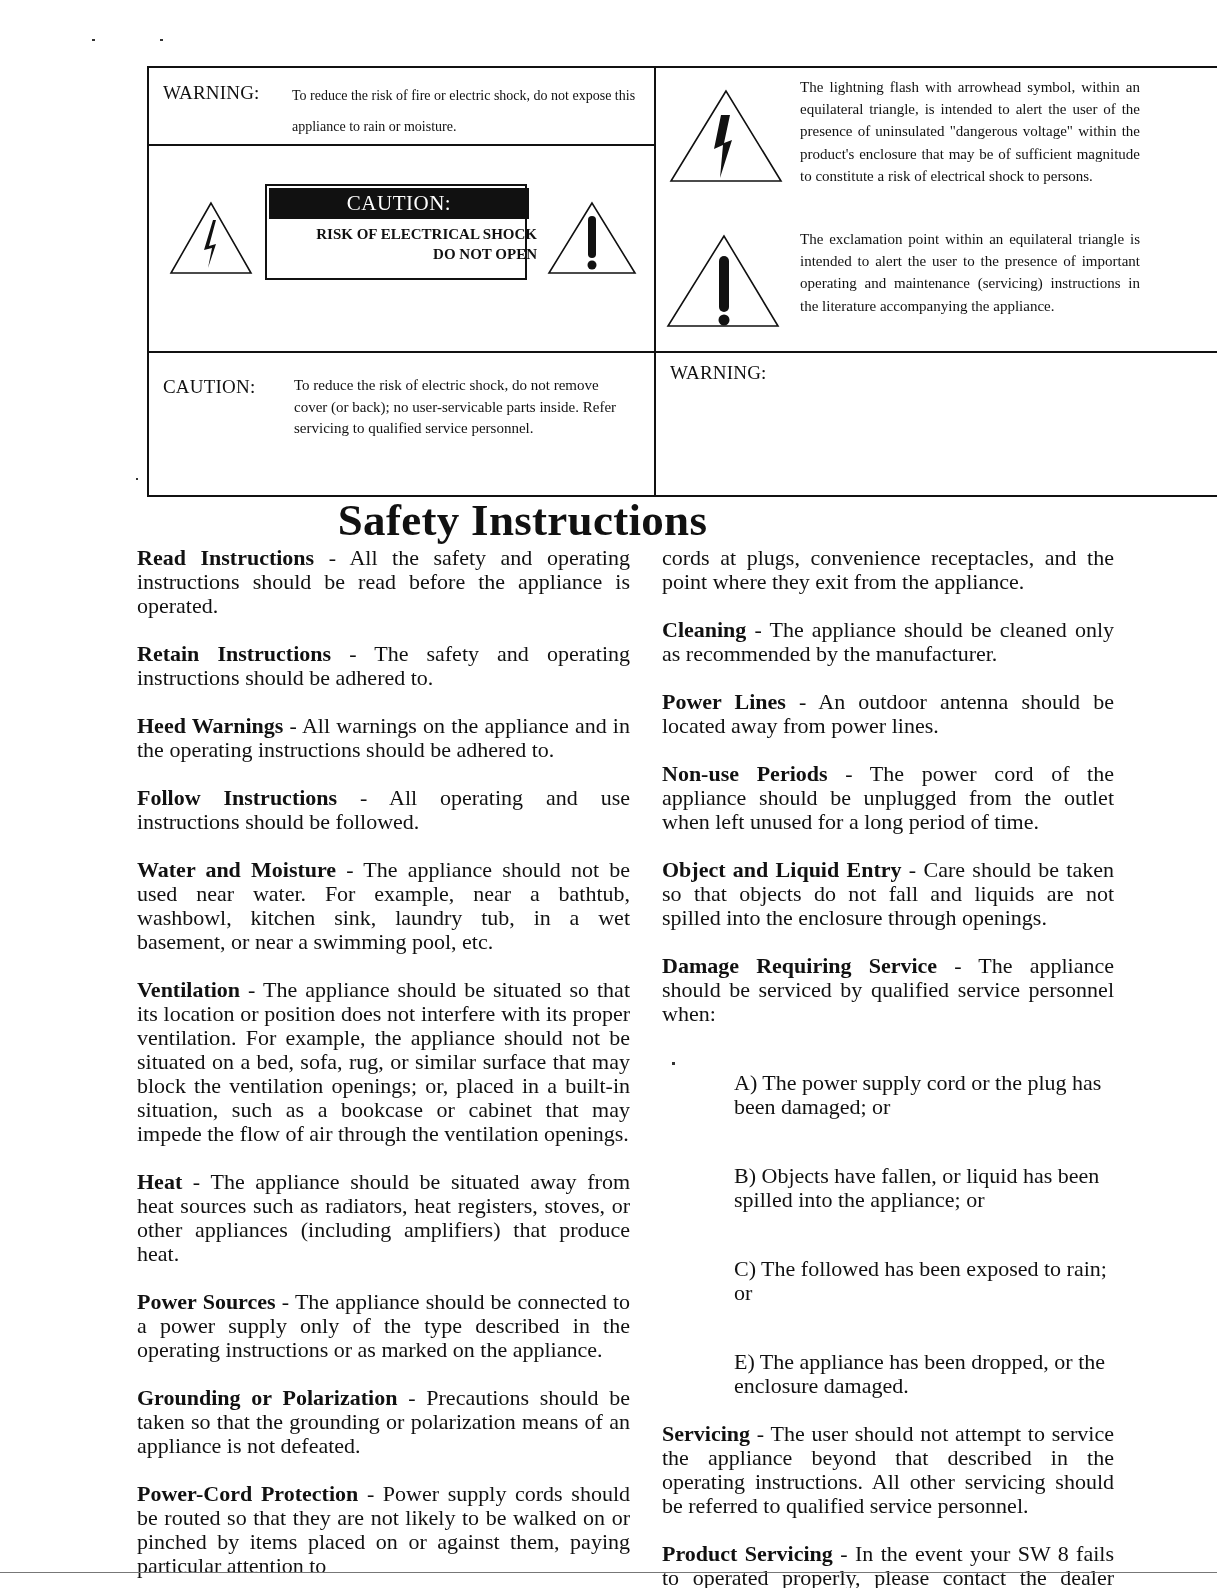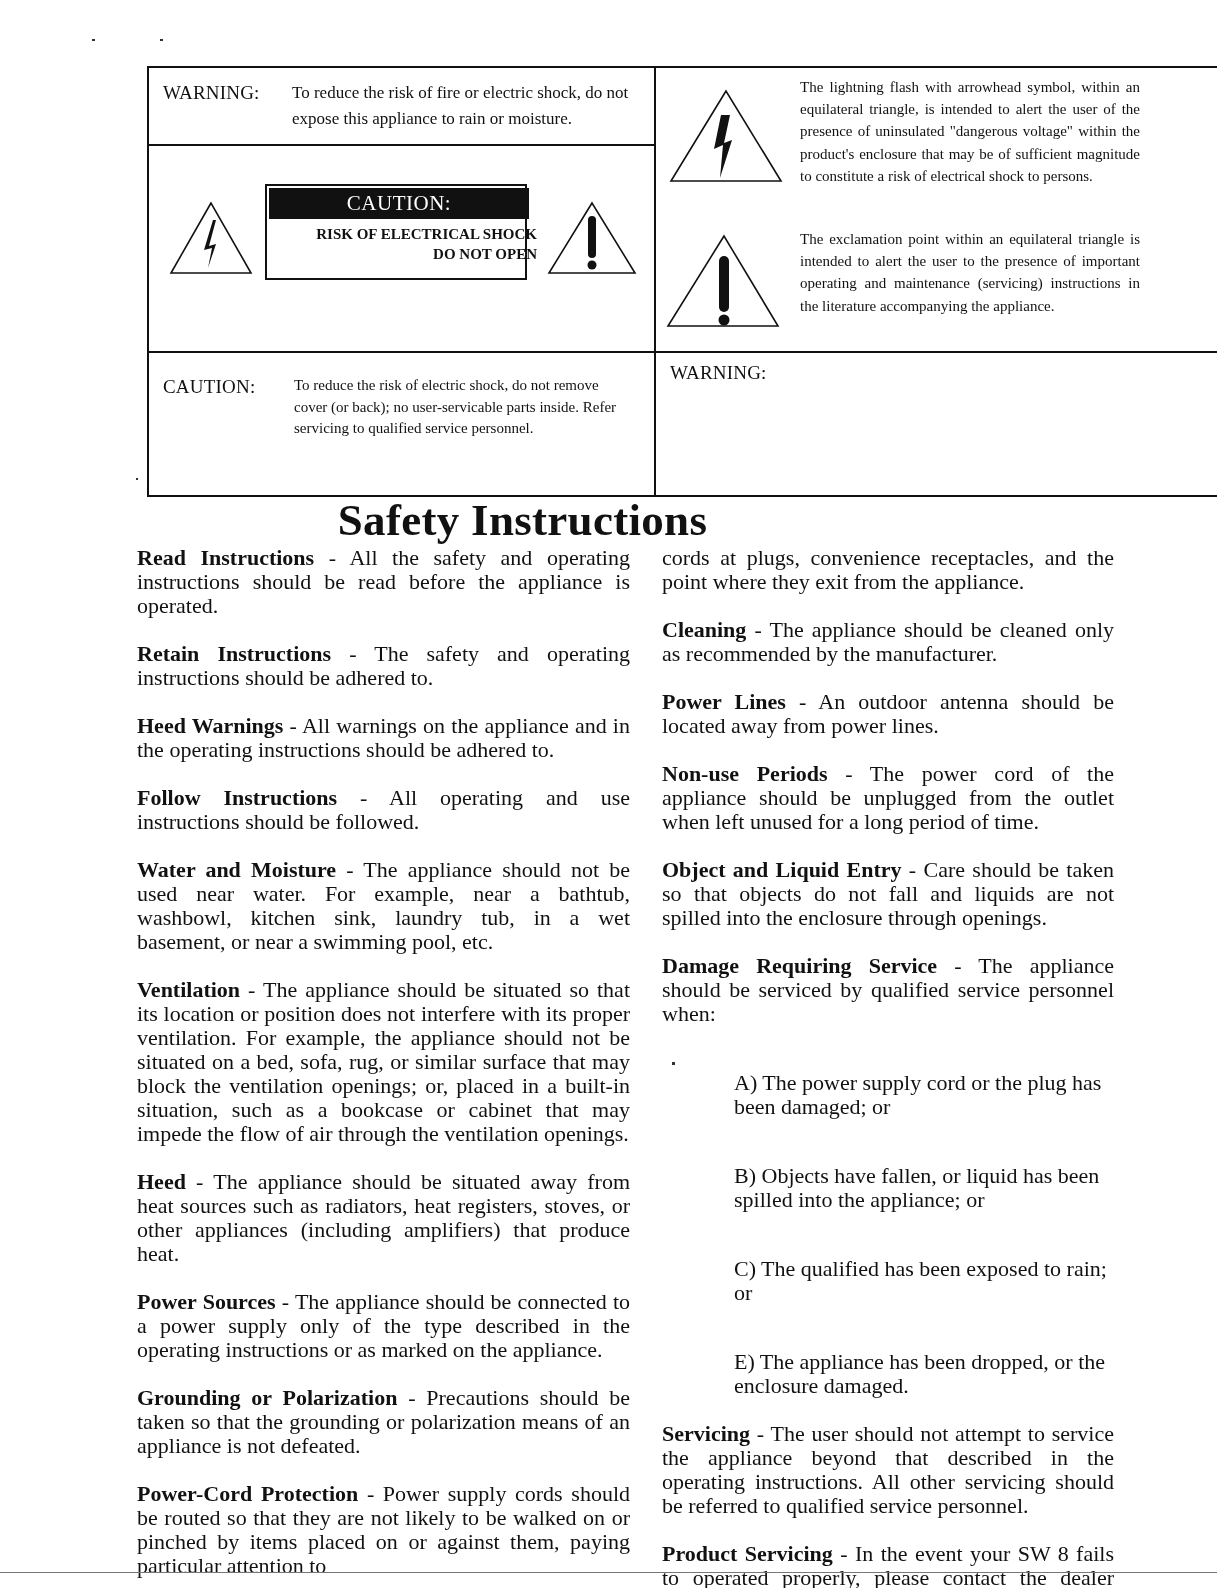--- a/index.html
+++ b/index.html
@@ -9,21 +9,21 @@
   
   .speck { position: absolute; background: #333; width: 3px; height: 2px; }
 
   
   .wtable { position: absolute; left: 147px; top: 66px; width: 1111px; height: 431px; border: 2px solid #111; }
   .vdiv { position: absolute; left: 505px; top: 0; width: 2px; height: 100%; background: #111; }
   .hdiv-l1 { position: absolute; left: 0; top: 76px; width: 505px; height: 2px; background: #111; }
   .hdiv-mid { position: absolute; left: 0; top: 283px; width: 100%; height: 2px; background: #111; }
 
   .cell-label { position: absolute; font-size: 19px; font-weight: normal; letter-spacing: 0.2px; }
-  .cell-text { position: absolute; font-size: 17px; line-height: 26px; }
+  .cell-text { position: absolute; font-size: 14px; line-height: 31px; }
 
   .warn1-label { left: 14px; top: 14px; }
   .warn1-text { left: 143px; top: 12px; width: 350px; }
 
   .caution-box { position: absolute; left: 116px; top: 116px; width: 262px; height: 96px; border: 2px solid #111; background: #fff; }
   .caution-head { position: absolute; left: 2px; top: 2px; right: -4px; height: 31px; background: #111; color: #fff; font-size: 21px; text-align: center; line-height: 31px; letter-spacing: 0.5px; }
   .caution-line { position: absolute; left: 12px; width: 100%; text-align: right; font-size: 15px; font-weight: bold; }
   .caution-l1 { top: 40px; }
   .caution-l2 { top: 60px; }
 
@@ -111,39 +111,39 @@
 
 <h1 class="page-title">Safety Instructions</h1>
 
 <div class="col col-left">
   <p class="item"><span class="hd">Read Instructions</span><span> - </span><span>All the safety and operating instructions should be read before the appliance is operated.</span></p>
   <p class="item"><span class="hd">Retain Instructions</span><span> - </span><span>The safety and operating instructions should be adhered to.</span></p>
   <p class="item"><span class="hd">Heed Warnings</span><span> - </span><span>All warnings on the appliance and in the operating instructions should be adhered to.</span></p>
   <p class="item"><span class="hd">Follow Instructions</span><span> - </span><span>All operating and use instructions should be followed.</span></p>
   <p class="item"><span class="hd">Water and Moisture</span><span> - </span><span>The appliance should not be used near water.  For example, near a bathtub, washbowl, kitchen sink, laundry tub, in a wet basement, or near a swimming pool, etc.</span></p>
   <p class="item"><span class="hd">Ventilation</span><span> - </span><span>The appliance should be situated so that its location or position does not interfere with its proper ventilation. For example, the appliance should not be situated on a bed, sofa, rug, or similar surface that may block the ventilation openings; or, placed in a built-in situation, such as a bookcase or cabinet that may impede the flow of air through the ventilation openings.</span></p>
-  <p class="item"><span class="hd">Heed</span><span> - </span><span>The appliance should be situated away from heat sources such as radiators, heat registers, stoves, or other appliances (including amplifiers) that produce heat.</span></p>
+  <p class="item"><span class="hd">Heat</span><span> - </span><span>The appliance should be situated away from heat sources such as radiators, heat registers, stoves, or other appliances (including amplifiers) that produce heat.</span></p>
   <p class="item"><span class="hd">Power Sources</span><span> - </span><span>The appliance should be connected to a power supply only of the type described in the operating instructions or as marked on the appliance.</span></p>
   <p class="item"><span class="hd">Grounding or Polarization</span><span> - </span><span>Precautions should be taken so that the grounding or polarization means of an appliance is not defeated.</span></p>
   <p class="item"><span class="hd">Power-Cord Protection</span><span> - </span><span>Power supply cords should be routed so that they are not likely to be walked on or pinched by items placed on or against them, paying particular attention to</span></p>
 </div>
 
 <div class="col col-right">
   <p class="cont">cords at plugs, convenience receptacles, and the point where they exit from the appliance.</p>
   <p class="item"><span class="hd">Cleaning</span><span> - </span><span>The appliance should be cleaned only as recommended by the manufacturer.</span></p>
   <p class="item"><span class="hd">Power Lines</span><span> - </span><span>An outdoor antenna should be located away from power lines.</span></p>
   <p class="item"><span class="hd">Non-use Periods</span><span> - </span><span>The power cord of the appliance should be unplugged from the outlet when left unused for a long period of time.</span></p>
   <p class="item"><span class="hd">Object and Liquid Entry</span><span> - </span><span>Care should be taken so that objects do not fall and liquids are not spilled into the enclosure through openings.</span></p>
 
   <div class="item">
     <p style="text-align:justify;"><span class="hd">Damage Requiring Service</span><span> - </span><span>The appliance should be serviced by qualified service personnel when:</span></p>
     <div class="sublist">
       <div>A)  The power supply cord or the plug has been damaged; or</div>
       <div>B) Objects have fallen, or liquid has been spilled into the appliance; or</div>
-      <div>C)  The qualified has been exposed to rain; or</div>
+      <div>C)  The followed has been exposed to rain; or</div>
       <div>E)  The appliance has been dropped, or the enclosure damaged.</div>
     </div>
   </div>
 
   <p class="item"><span class="hd">Servicing</span><span> - </span><span>The user should not attempt to service the appliance beyond that described in the operating instructions.  All other servicing should be referred to qualified service personnel.</span></p>
   <p class="item"><span class="hd">Product Servicing</span><span> - </span><span>In the event your SW 8 fails to operated properly, please contact the dealer where you purchased the unit.  Or you may contact AudioSource directly for further assistance.</span></p>
 </div>
 
 <div class="footer-rule"></div>
 

